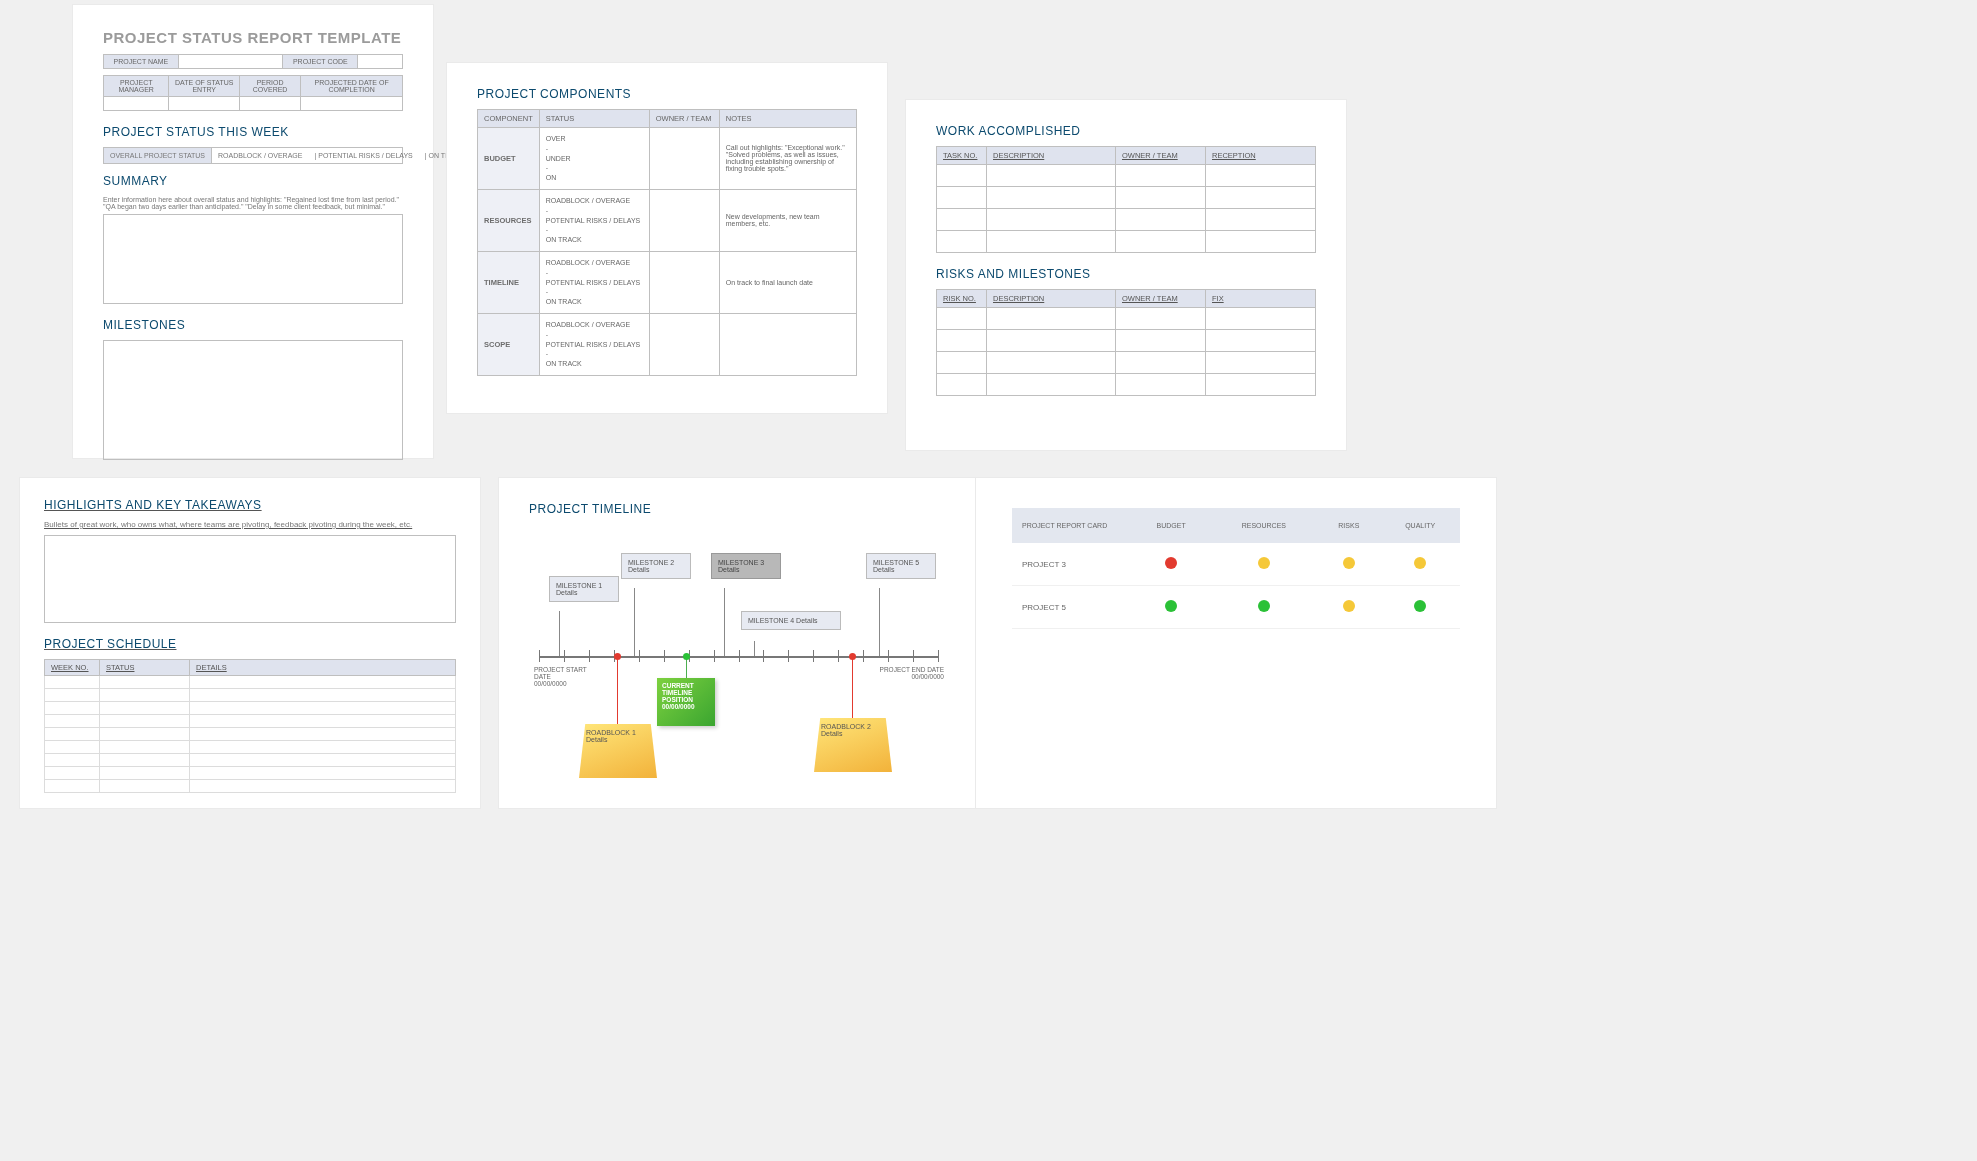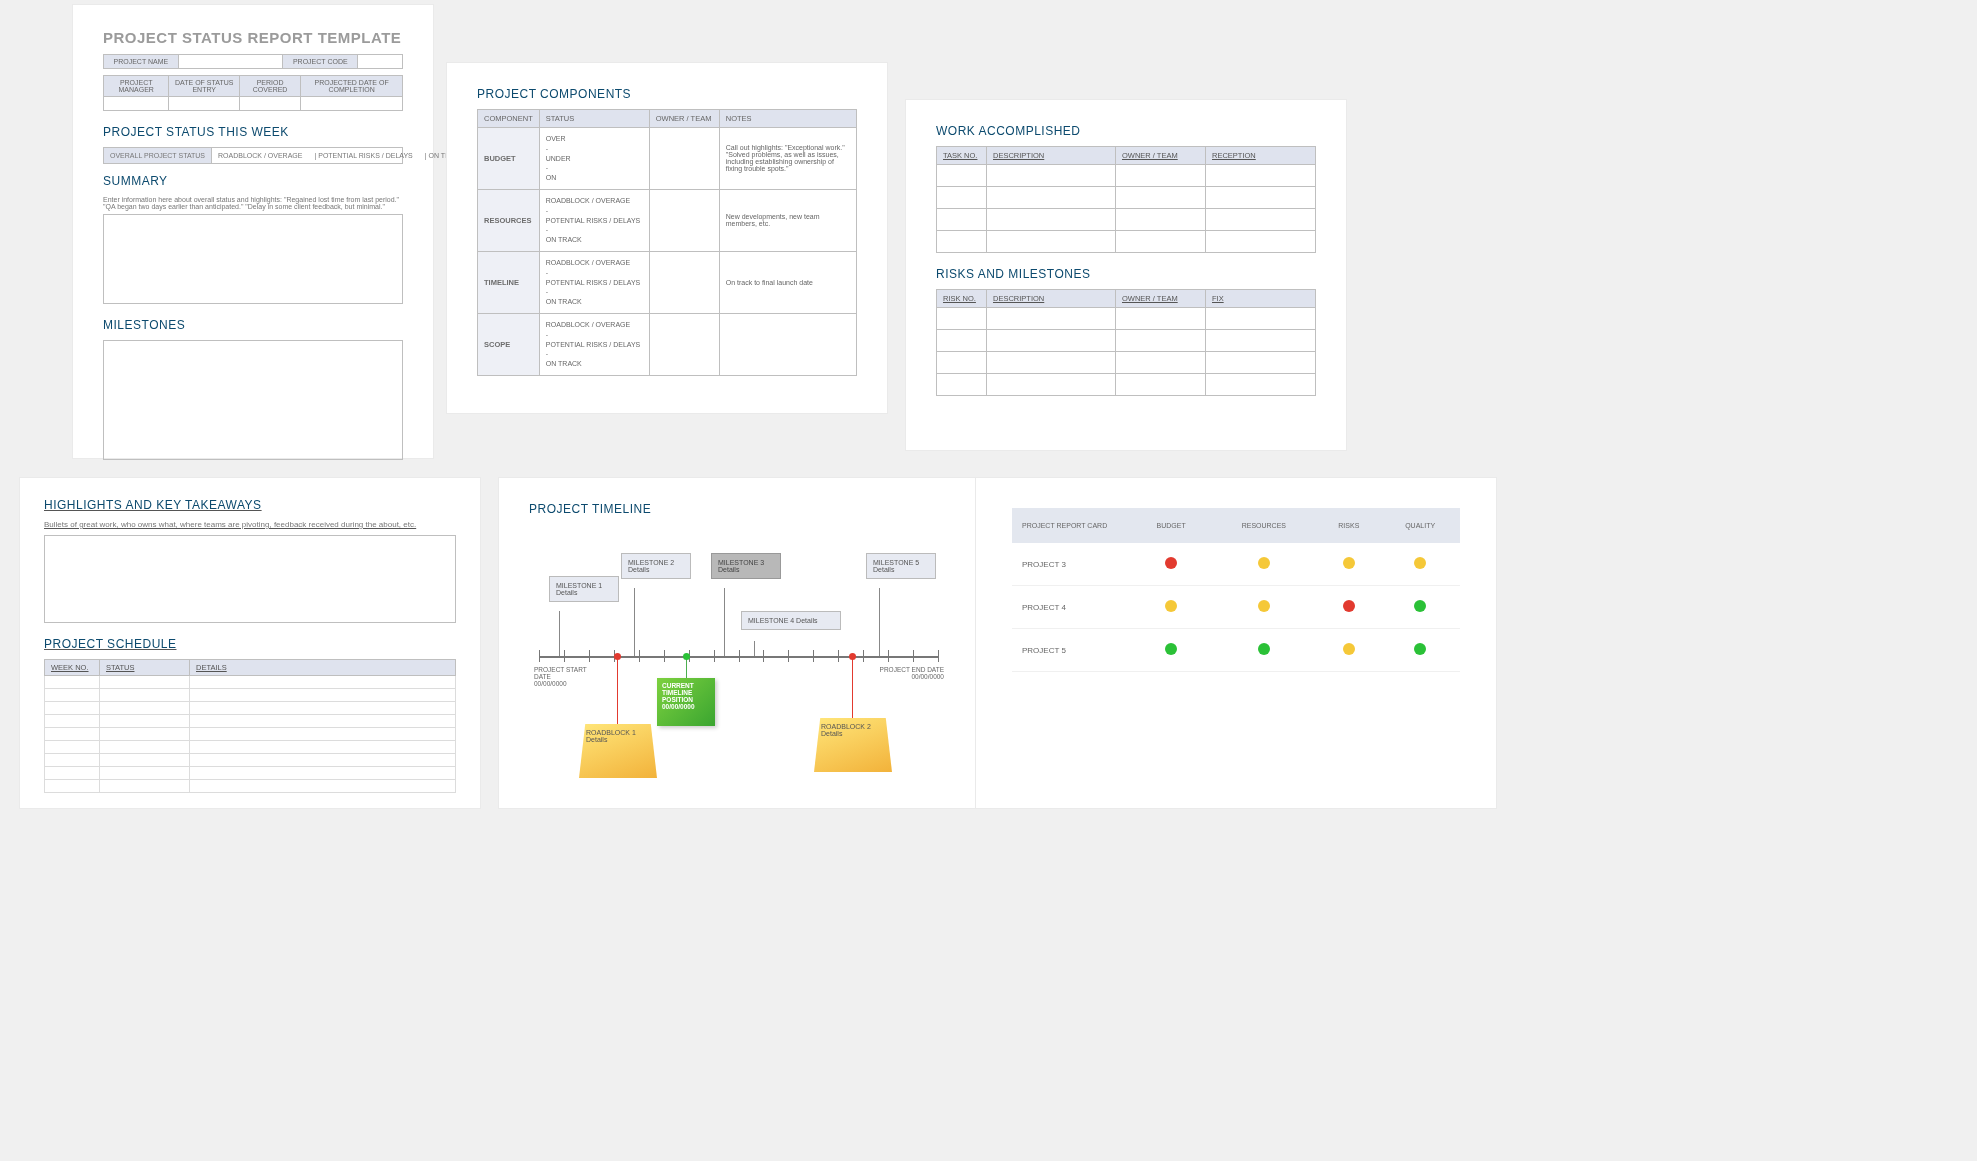--- a/index.html
+++ b/index.html
@@ -316,21 +316,21 @@
             <td></td>
             <td></td>
             <td></td>
           </tr>
     </tbody>
       </table>
   </div>
 
   <div class="page p4">
     <h2 style="margin-top:0">HIGHLIGHTS AND KEY TAKEAWAYS</h2>
-    <div class="tiny">Bullets of great work, who owns what, where teams are pivoting, feedback received during the about, etc.</div>
+    <div class="tiny">Bullets of great work, who owns what, where teams are pivoting, feedback pivoting during the week, etc.</div>
     <div class="bigbox" style="margin-top:6px;height:88px"></div>
 
     <h2>PROJECT SCHEDULE</h2>
     <table class="sched">
       <tbody>
           <tr>
         <th style="width:55px">WEEK NO.</th>
         <th style="width:90px">STATUS</th>
         <th>DETAILS</th>
       </tr>
@@ -466,27 +466,20 @@
       </tbody>
         <tbody id="card-body">
           <tr>
             <td class="first">PROJECT 3</td>
             <td><span class="light l-r"></span></td>
             <td><span class="light l-y"></span></td>
             <td><span class="light l-y"></span></td>
             <td><span class="light l-y"></span></td>
           </tr>
           <tr>
-            <td class="first">PROJECT 4</td>
-            <td><span class="light l-y"></span></td>
-            <td><span class="light l-y"></span></td>
-            <td><span class="light l-r"></span></td>
-            <td><span class="light l-g"></span></td>
-          </tr>
-          <tr>
             <td class="first">PROJECT 5</td>
             <td><span class="light l-g"></span></td>
             <td><span class="light l-g"></span></td>
             <td><span class="light l-y"></span></td>
             <td><span class="light l-g"></span></td>
           </tr>
         </tbody>
     </table>
   </div>
 

